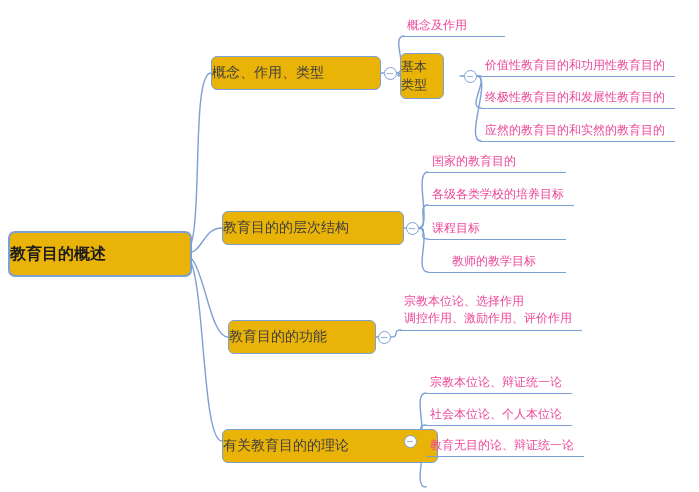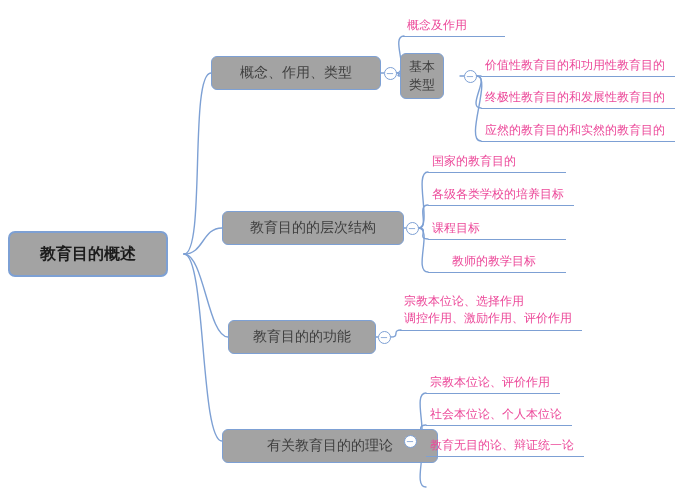--- a/index.html
+++ b/index.html
@@ -3,22 +3,22 @@
 <meta charset="utf-8">
 <style>
   * { margin:0; padding:0; box-sizing:border-box; }
   html,body { background:#ffffff; }
   body { font-family:"DejaVu Sans","Liberation Sans",sans-serif; }
   .canvas { position:relative; width:699px; height:492px; background:#ffffff; overflow:hidden; }
   svg.links { position:absolute; left:0; top:0; width:699px; height:492px; pointer-events:none; }
   svg.links path { stroke:#7da0d4; stroke-width:1.4; fill:none; stroke-linecap:round; }
 
   .node {
-    position:absolute; display:flex; align-items:center; justify-content:center;
-    background:#a3a3a3; border:1.5px solid #7da0d4; border-radius:6px;
+    position:absolute; display:flex; align-items:center; 
+    background:#eab308; border:1.5px solid #7da0d4; border-radius:6px;
     color:#3f3f3f; font-size:14px; white-space:nowrap; cursor:default;
   }
   .root {
     border-width:2px; border-radius:7px; font-weight:bold; font-size:16px; color:#1c1c1c;
   }
   .subnode { font-size:13px; white-space:pre-line; text-align:center; line-height:18px; }
 
   .leaf {
     position:absolute; font-size:12px; line-height:16px; color:#ec4899;
     padding:0 10px 3px 4px; border-bottom:1.5px solid #7da0d4; white-space:nowrap;
@@ -60,21 +60,21 @@
     <path d="M376,337 L378,337"></path>
     <path d="M390.5,337 C401,337 391,330 401,330"></path>
 
     <path d="M402,441 L404,441"></path>
     <path d="M416.5,441 C431,441 411,393 426,393"></path>
     <path d="M416.5,441 C429,441 413,425 426,425"></path>
     <path d="M416.5,441 C429,441 413,456 426,456"></path>
     <path d="M416.5,441 C431,441 411,487 426,487"></path>
   </svg>
 
-  <div class="node root" style="left:8px; top:231px; width:160px; height:46px;">
+  <div class="node root" style="left:8px; top:231px; width:184px; height:46px;">
     <span>教育目的概述</span>
   </div>
 
   <div class="node" style="left:211px; top:56px; width:170px; height:34px;">
     <span>概念、作用、类型</span>
   </div>
   <div class="collapse" style="left:383.5px; top:66.5px;">−</div>
 
   <div class="leaf" style="left:403px; top:17px; min-width:102px;">概念及作用</div>
 
@@ -104,17 +104,17 @@
   <div class="leaf leaf-multi" style="left:400px; top:293px;">
     <div>宗教本位论、选择作用</div>
     <div>调控作用、激励作用、评价作用</div>
   </div>
 
   <div class="node" style="left:222px; top:429px; width:216px; height:34px;">
     <span>有关教育目的的理论</span>
   </div>
   <div class="collapse" style="left:403.5px; top:434.5px;">−</div>
 
-  <div class="leaf" style="left:426px; top:374px;">宗教本位论、评价作用</div>
+  <div class="leaf" style="left:426px; top:374px;">宗教本位论、辩证统一论</div>
   <div class="leaf" style="left:426px; top:406px;">社会本位论、个人本位论</div>
   <div class="leaf" style="left:426px; top:437px;">教育无目的论、辩证统一论</div>
 
 </div>
 
 </body></html>

